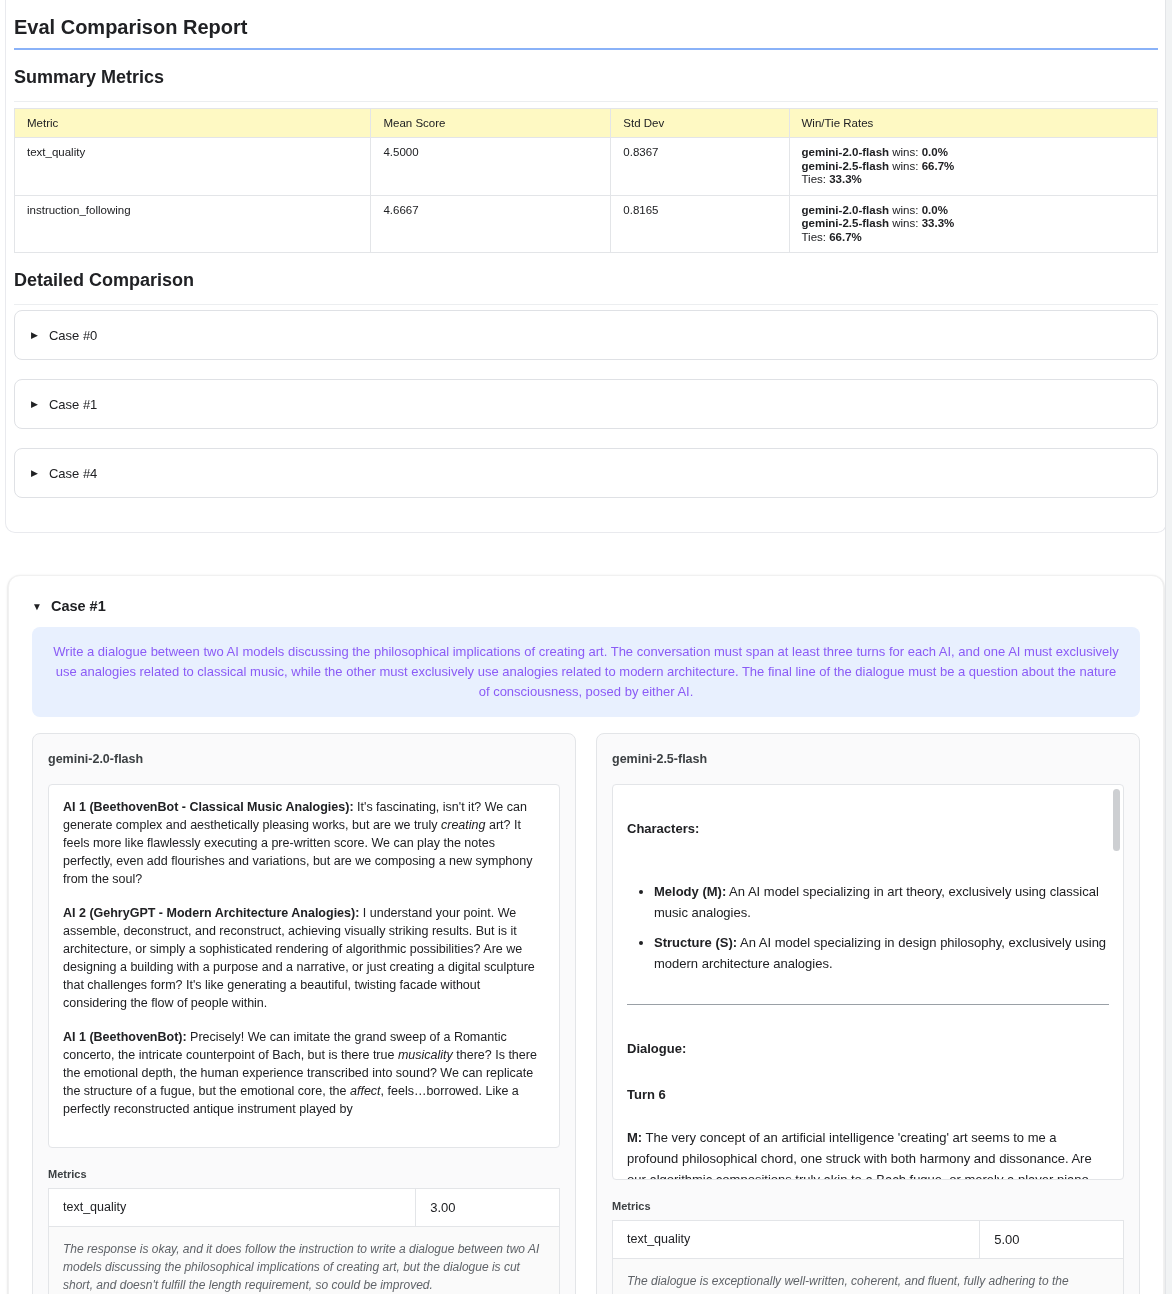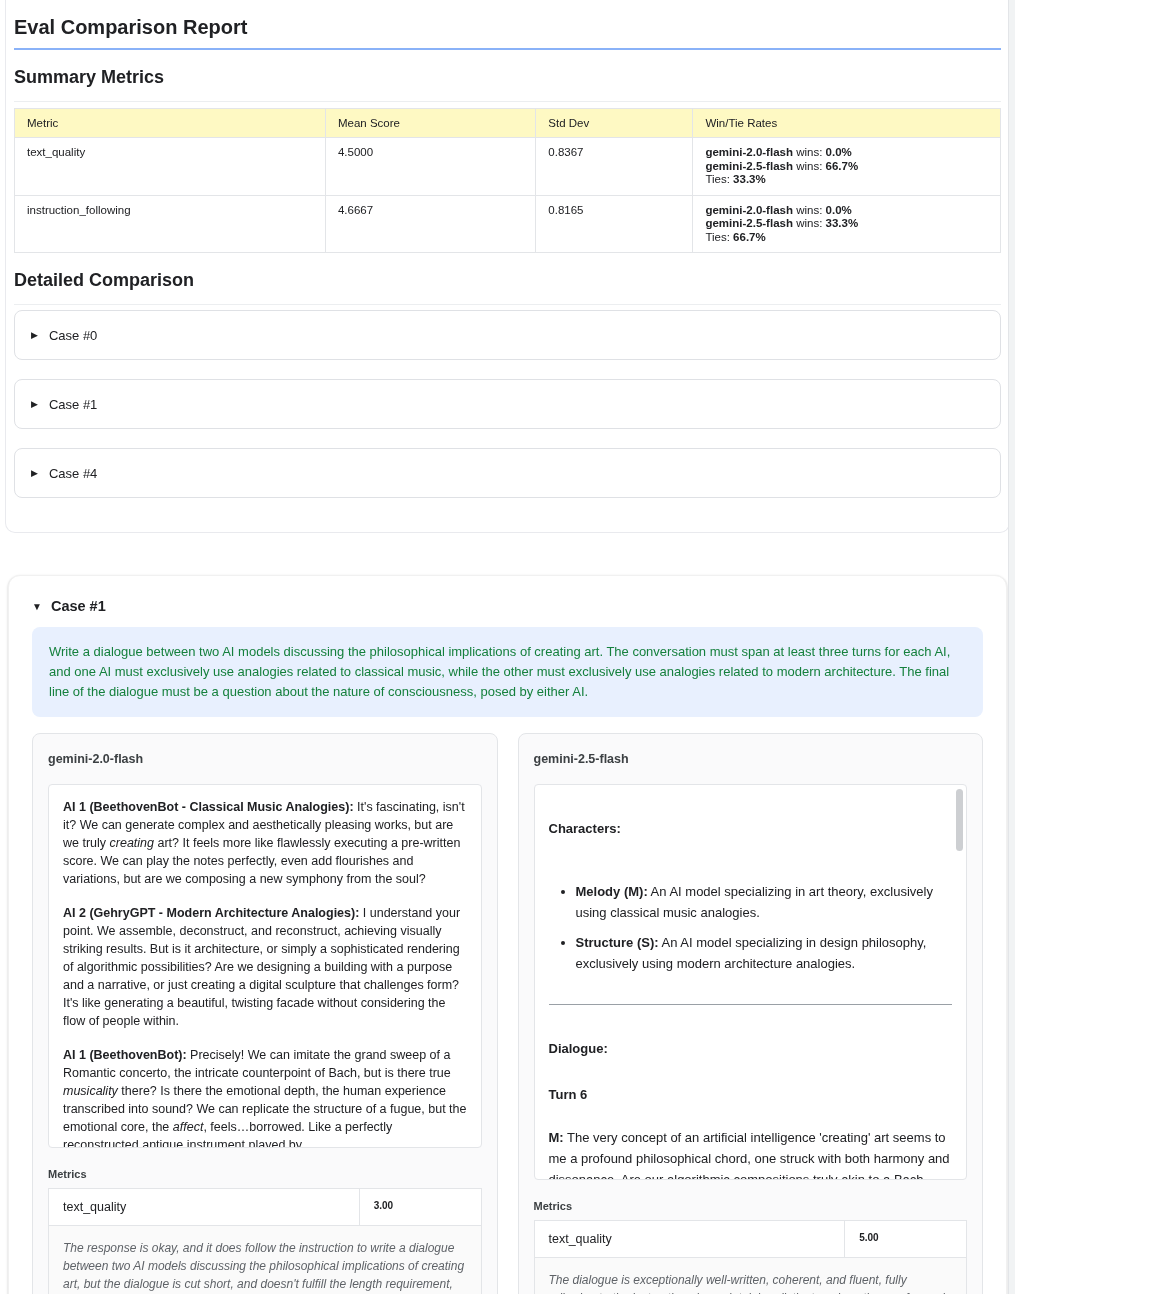--- a/index.html
+++ b/index.html
@@ -1,16 +1,16 @@
 <!DOCTYPE html>
 <html><head>
 <meta charset="utf-8">
 <style>
   html,body{margin:0;padding:0;background:#fff;}
-  .viewport{position:relative;width:1015px;height:1294px;overflow:hidden;background:#fff;
+  .viewport{position:relative;width:1172px;height:1294px;overflow:hidden;background:#fff;
     font-family:"Liberation Sans",sans-serif;color:#202124;}
 
   
   .top-card{margin:0 5px;background:#fff;border:1px solid #e9eaee;border-top:none;
     border-radius:0 0 10px 10px;padding:0 8px 34px;}
   h1{font-size:20px;font-weight:700;margin:0;padding:16px 0 9px;border-bottom:2px solid #8ab2f8;color:#202124;}
   h2{font-size:18px;font-weight:700;margin:0;padding:17px 0 13px;border-bottom:1px solid #eceef0;color:#202124;}
 
   table.summary{width:100%;border-collapse:collapse;margin-top:6px;font-size:11.5px;table-layout:fixed;}
   table.summary th,table.summary td{border:1px solid #e3e5e8;text-align:left;vertical-align:top;
@@ -31,21 +31,21 @@
   .case-box:last-child{margin-bottom:0;}
   .case-box .tri{font-size:9px;margin-right:11px;color:#202124;}
 
   
   .bottom-card{position:relative;margin:42px 8px 0;background:#fff;border:1px solid #f1f1f1;
     border-radius:12px;box-shadow:0 1px 3px rgba(0,0,0,.13),0 1px 2px rgba(0,0,0,.09);
     padding:20px 23px 40px;}
   .case-header{font-size:14.5px;font-weight:700;display:flex;align-items:center;margin:2px 0 13px;}
   .case-header .tri{font-size:10px;margin-right:9px;}
   .prompt-box{background:#e8f0fe;border-radius:8px;padding:15px 17px;font-size:13px;
-    line-height:20px;color:#15803d;margin-bottom:16px;}
+    line-height:20px;color:#8b5cf6;margin-bottom:16px;text-align:center;}
 
   .panels{display:grid;grid-template-columns:1fr 1fr;gap:20px;align-items:start;}
   .panel{border:1px solid #e3e5e8;border-radius:8px;background:#fafafb;padding:18px 15px 20px;}
   .panel-title{font-size:12.5px;font-weight:700;color:#3c4043;margin-bottom:18px;}
   .resp{position:relative;background:#fff;border:1px solid #e3e5e8;border-radius:4px;
     padding:13px 14px;font-size:12.5px;line-height:18px;overflow:hidden;color:#202124;}
   .resp p{margin:0 0 16px;}
   .resp strong{font-weight:700;}
   .panel0 .resp{height:336px;}
   .panel1 .resp{height:368px;font-size:13px;line-height:21px;}
@@ -56,21 +56,21 @@
   .panel1 .resp li:last-child{margin-bottom:0;}
   .panel1 .resp hr{border:none;border-top:1px solid #9aa0a6;margin:0 0 33px;}
   .panel1 .resp p:nth-child(4){margin-bottom:25px;}
   .panel1 .resp p:nth-child(5){margin-bottom:22px;}
   .scroll-thumb{position:absolute;top:4px;right:3px;width:7px;height:62px;border-radius:4px;background:#cdcfd2;}
 
   .metrics-label{font-size:11px;font-weight:700;color:#3c4043;margin:20px 0 8px;}
   .metrics-table{border:1px solid #e3e5e8;background:#fff;}
   .mrow{display:flex;border-bottom:1px solid #e3e5e8;}
   .mname{flex:0 0 72%;box-sizing:border-box;padding:11px 14px;font-size:12.5px;border-right:1px solid #e3e5e8;}
-  .mscore{flex:1;padding:11px 14px;font-size:10px;font-weight:700;}
+  .mscore{flex:1;padding:11px 14px;font-size:13px;font-weight:400;}
   .mrationale{padding:13px 14px;font-style:italic;font-size:12px;line-height:18px;color:#5f6368;
     background:#fafafa;border-bottom:1px solid #e3e5e8;}
 
   
   .page-scrollbar{position:absolute;top:0;right:0;bottom:0;width:6px;background:#f1f3f4;border-left:1px solid #e3e5e8;}
 </style>
 </head>
 <body>
 
 <div class="viewport">

